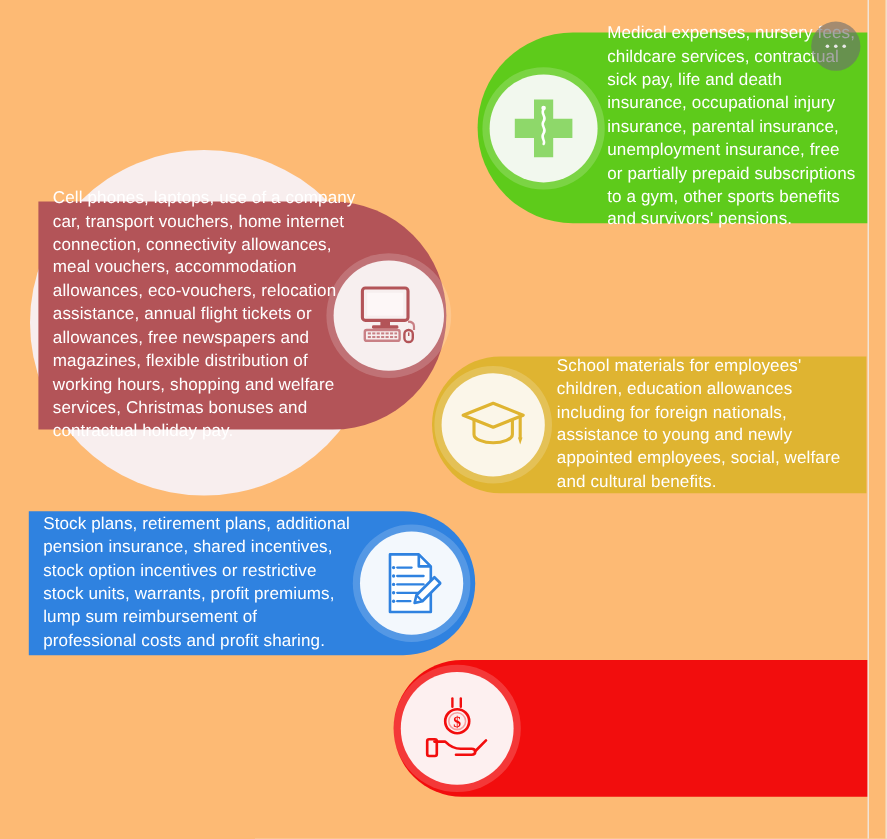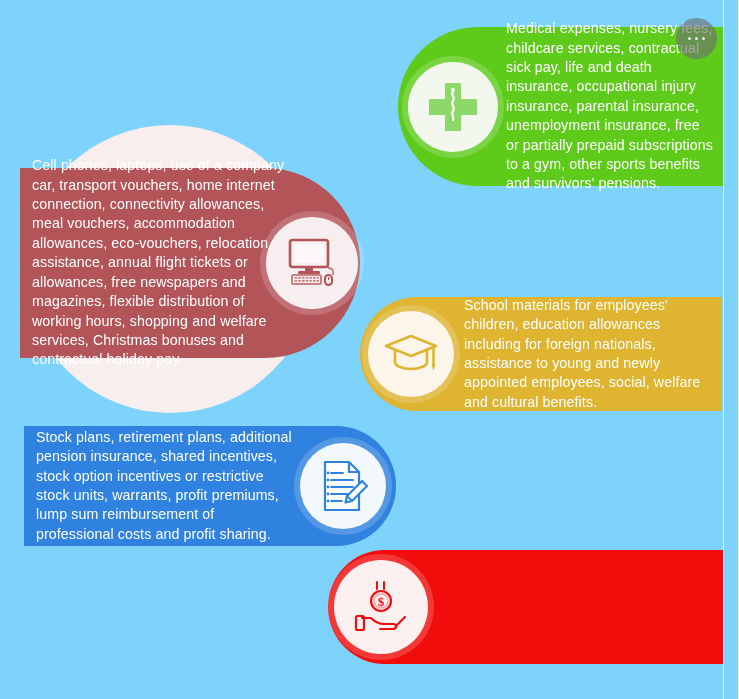--- a/index.html
+++ b/index.html
@@ -3,21 +3,21 @@
 <meta charset="utf-8">
 <style>
   html,body{margin:0;padding:0;}
   body{
     width:739px;height:699px;
     background:#ffffff;
     font-family:"Liberation Sans","DejaVu Sans",sans-serif;
     overflow:hidden;
     position:relative;
   }
-  #stage{position:relative;width:739px;height:699px;background:#7dd3fc;overflow:hidden;}
+  #stage{position:relative;width:739px;height:699px;background:#fdba74;overflow:hidden;}
 
   
   .blob{
     position:absolute;
     background:#f8eeee;
     border-radius:50%;
     z-index:0;
   }
   #blob-pink{ left:25px; top:125px; width:290px; height:288px; }
 
@@ -54,21 +54,21 @@
     left:398px; top:27px; width:325px; height:159px;
     background:#5ecb1b;
     border-radius:80px 0 0 80px;
     padding:0 6px 0 10px;
   }
   #card-medical .icon-wrap{width:90px;height:90px;background:#f2f8ee;margin-right:8px;}
   #card-medical p{padding-right:4px;}
 
   
   #card-equipment{
-    left:20px; top:168px; width:340px; height:190px;
+    left:32px; top:168px; width:340px; height:190px;
     background:#b35458;
     border-radius:0 95px 95px 0;
     padding:0 0 0 12px;
   }
   #card-equipment p{width:254px;}
   #card-equipment .icon-wrap{
     width:92px;height:92px;background:#f7efef;
     position:absolute;right:2px;top:49px;
   }
 

